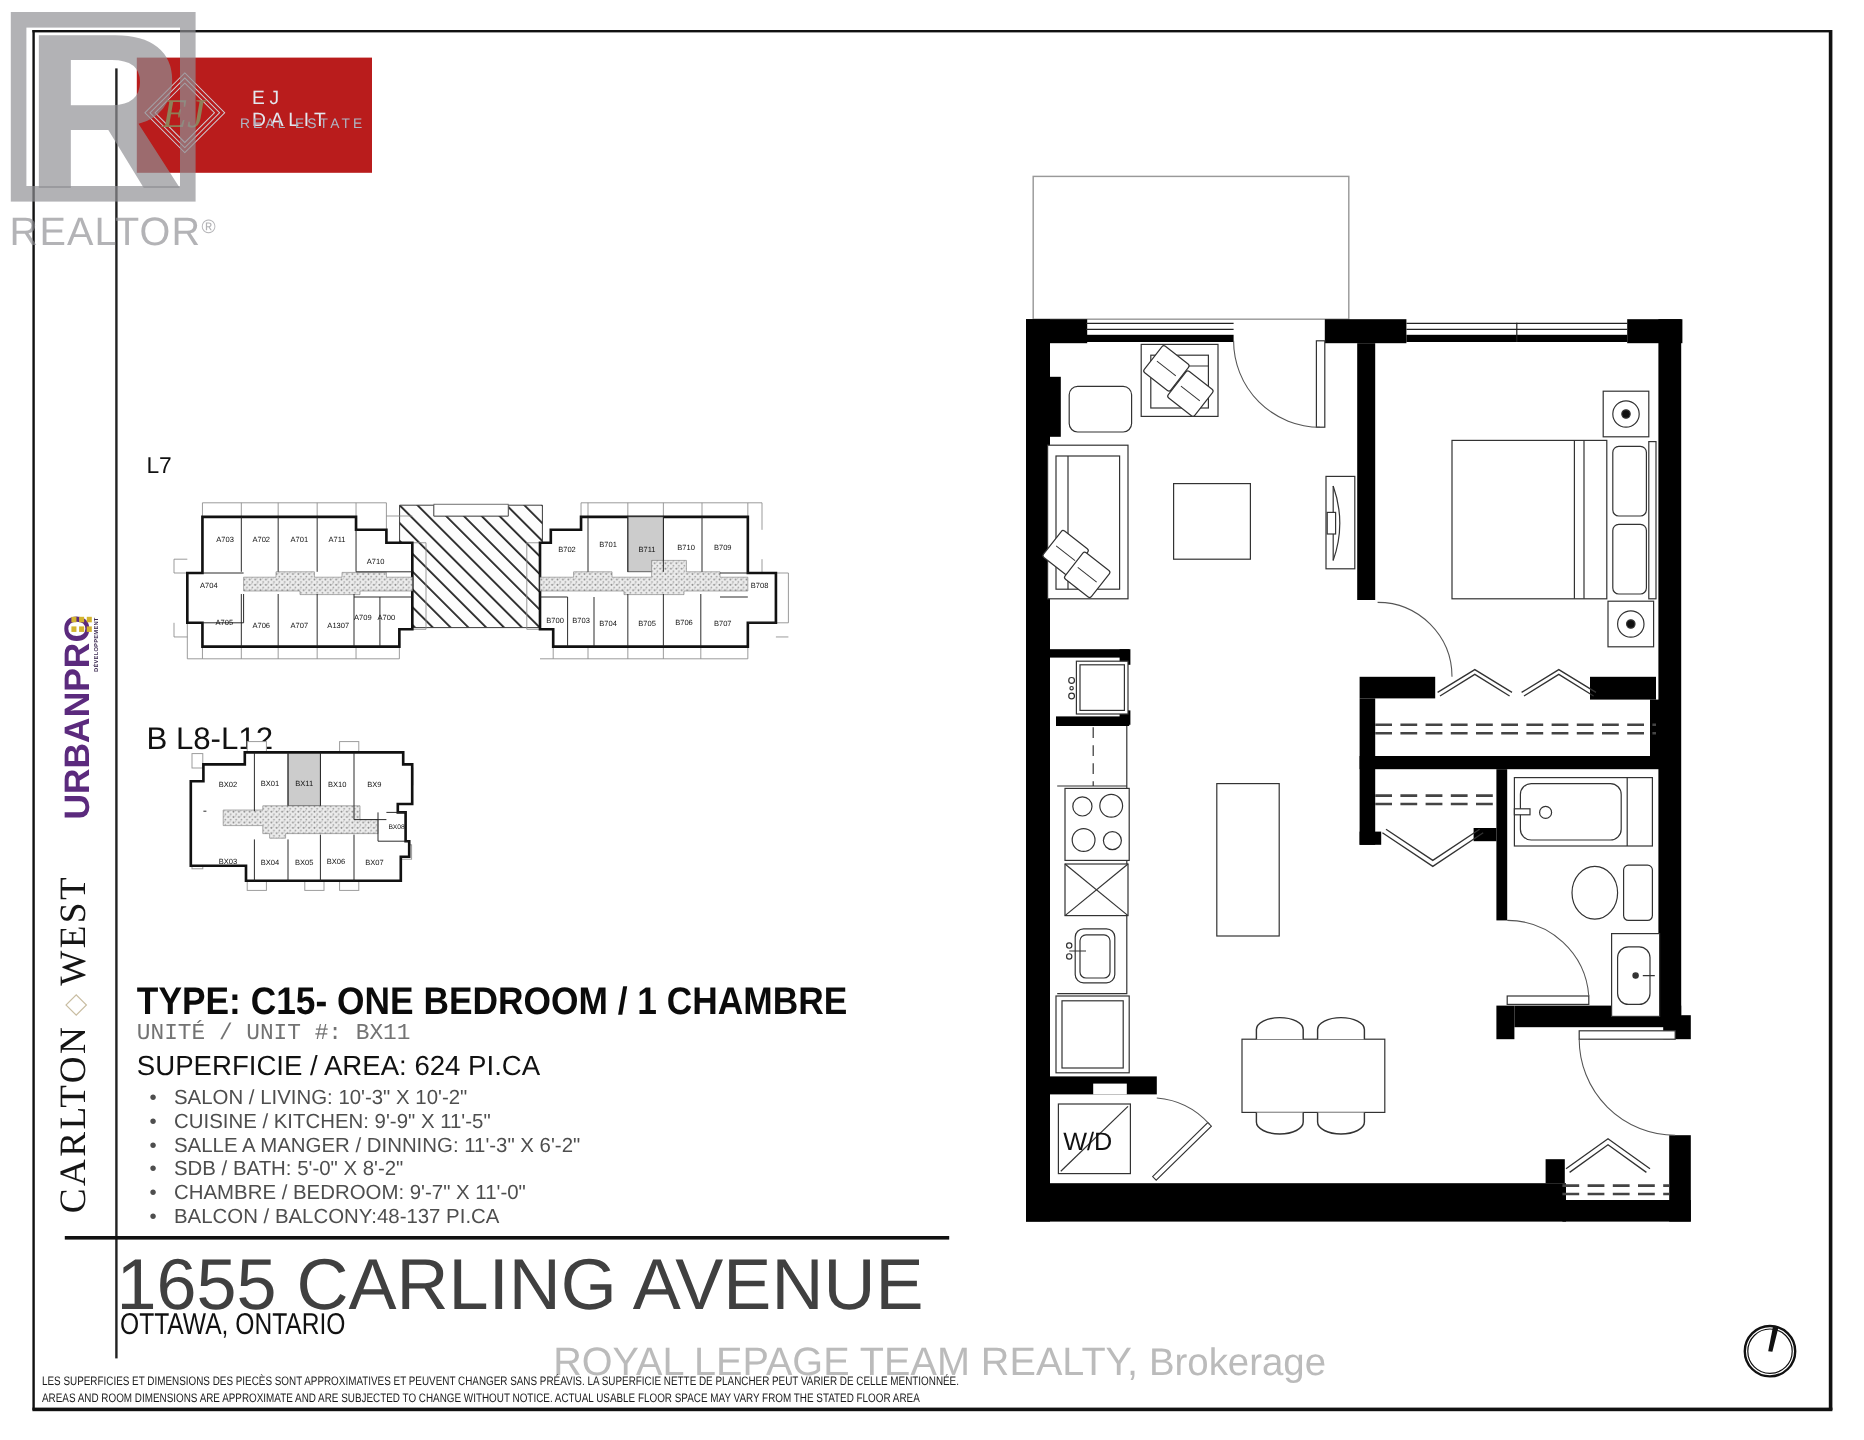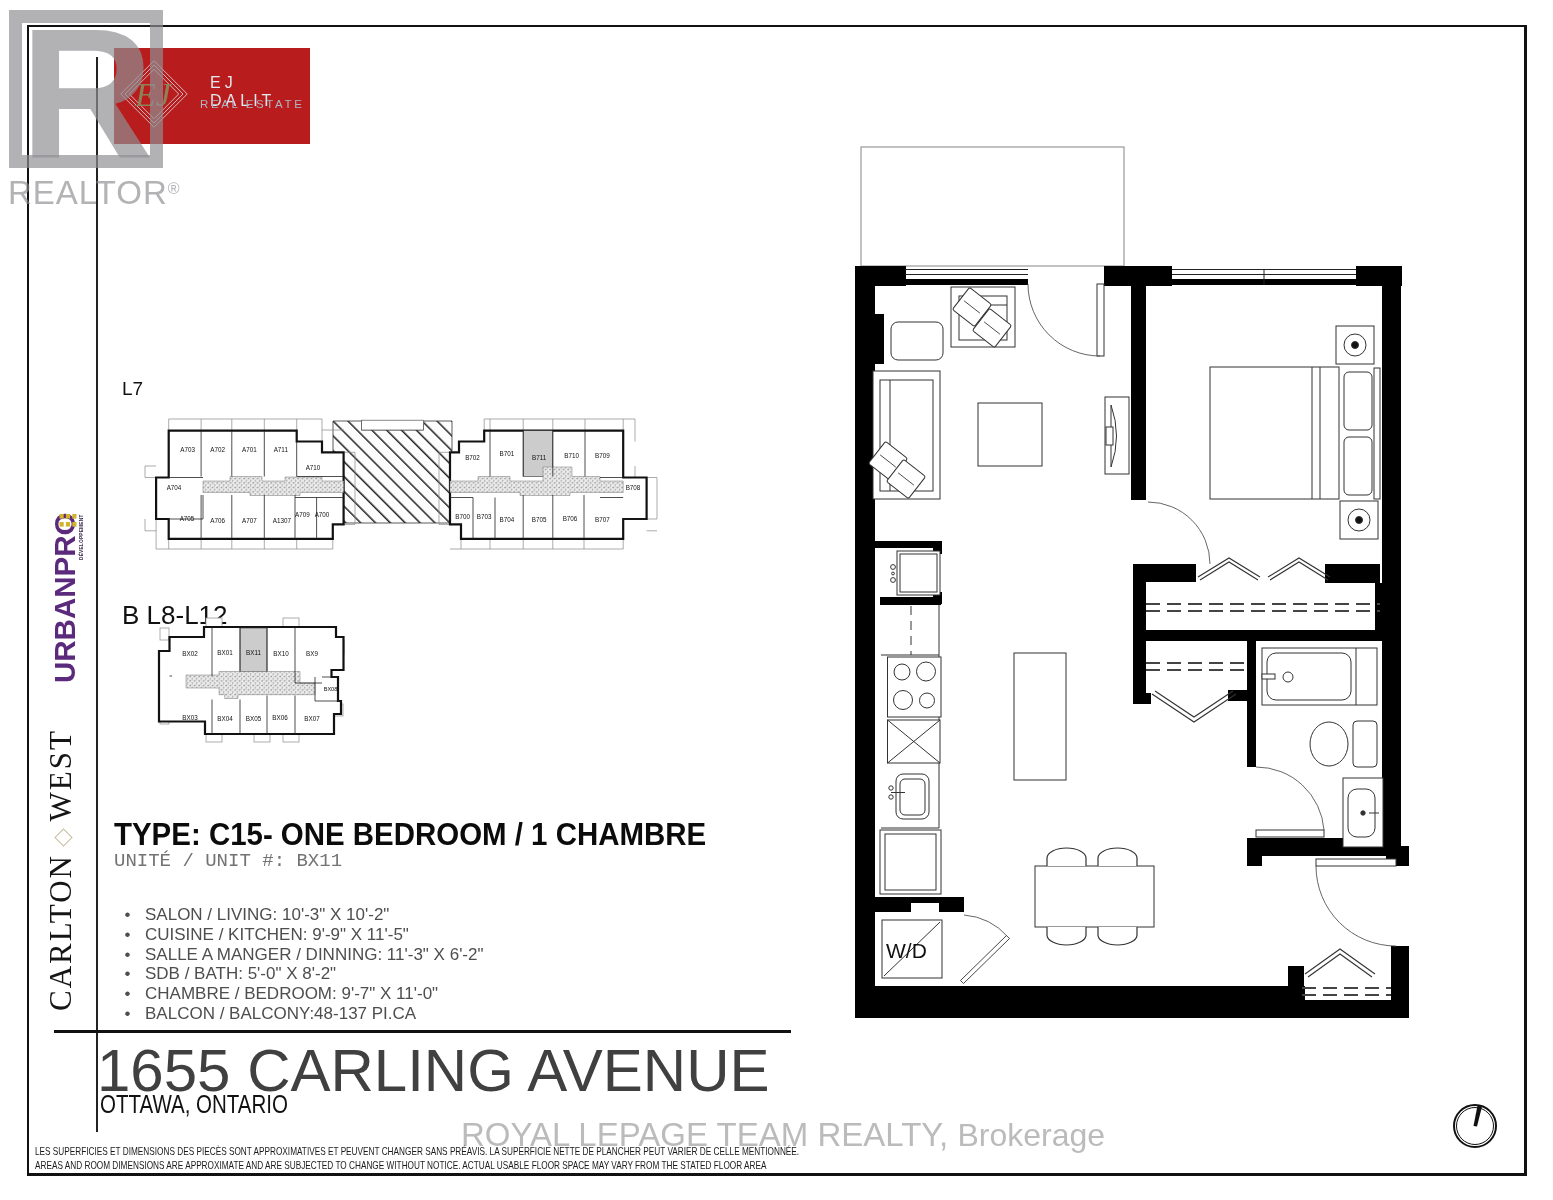--- a/index.html
+++ b/index.html
@@ -58,20 +58,21 @@
   </div>
 
   <div class="abs" style="left:122px;top:378px;font-size:19px;color:#111;text-align:center;">L7</div>
 
   <div class="abs" style="left:122px;top:600px;font-size:26px;color:#111;">B L8-L12</div>
 
   <div class="abs" style="left:114px;top:816px;font-size:32px;font-weight:bold;color:#0b0b0b;transform:scaleX(0.92);transform-origin:0 0;white-space:nowrap;">TYPE: C15- ONE BEDROOM / 1 CHAMBRE</div>
 
   <div class="abs" style="left:114px;top:850px;font-size:19px;color:#737373;transform:scaleX(1.0);transform-origin:0 0;white-space:nowrap;font-family:Liberation Mono, monospace;">UNITÉ / UNIT #: BX11</div>
 
+  <div class="abs" style="left:114px;top:875px;font-size:23px;color:#111;transform:scaleX(1);transform-origin:0 0;white-space:nowrap;">SUPERFICIE / AREA: 624 PI.CA</div>
 
   <div class="abs" style="left:110px;top:905px;font-size:17px;color:#4e4e4e;line-height:19.8px;">
     <div><span style="display:inline-block;width:35px;text-align:center;">•</span>SALON / LIVING: 10'-3" X 10'-2"</div>
     <div><span style="display:inline-block;width:35px;text-align:center;">•</span>CUISINE / KITCHEN: 9'-9" X 11'-5"</div>
     <div><span style="display:inline-block;width:35px;text-align:center;">•</span>SALLE A MANGER / DINNING: 11'-3" X 6'-2"</div>
     <div><span style="display:inline-block;width:35px;text-align:center;">•</span>SDB / BATH: 5'-0" X 8'-2"</div>
     <div><span style="display:inline-block;width:35px;text-align:center;">•</span>CHAMBRE / BEDROOM: 9'-7" X 11'-0"</div>
     <div><span style="display:inline-block;width:35px;text-align:center;">•</span>BALCON / BALCONY:48-137 PI.CA</div>
   </div>
 

